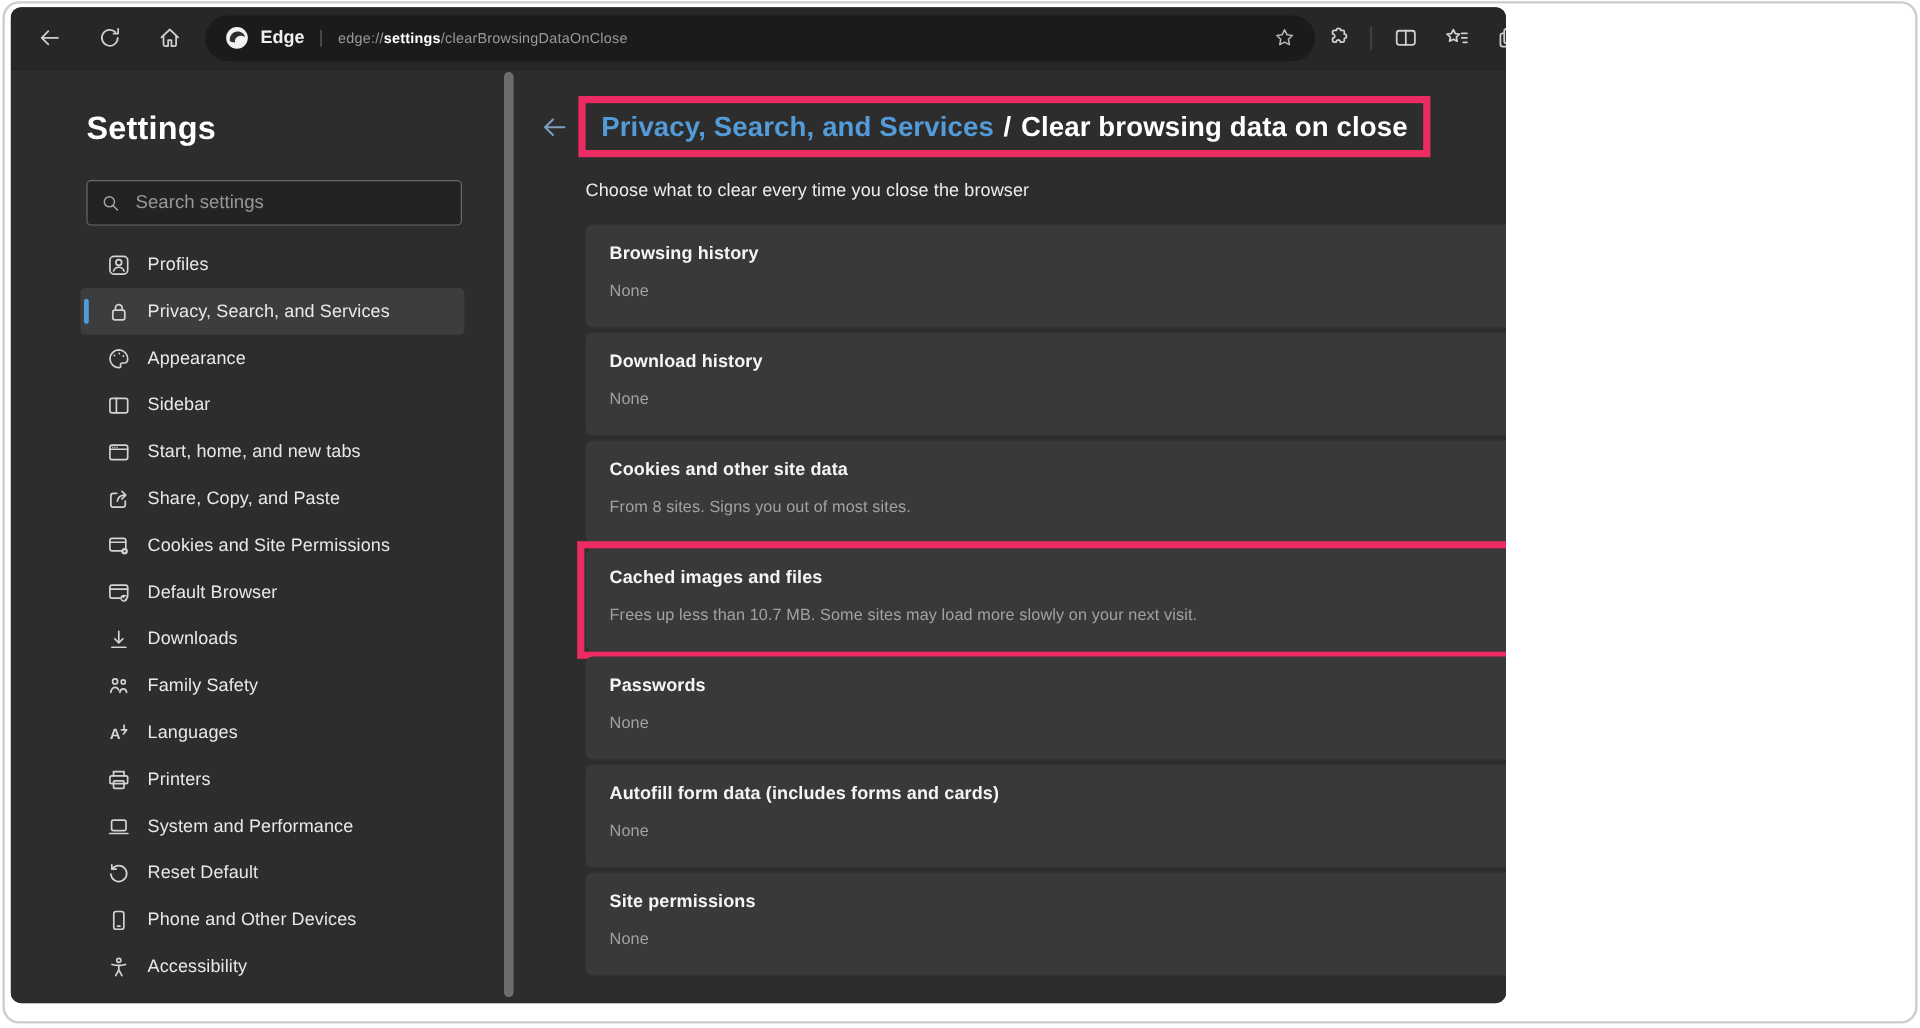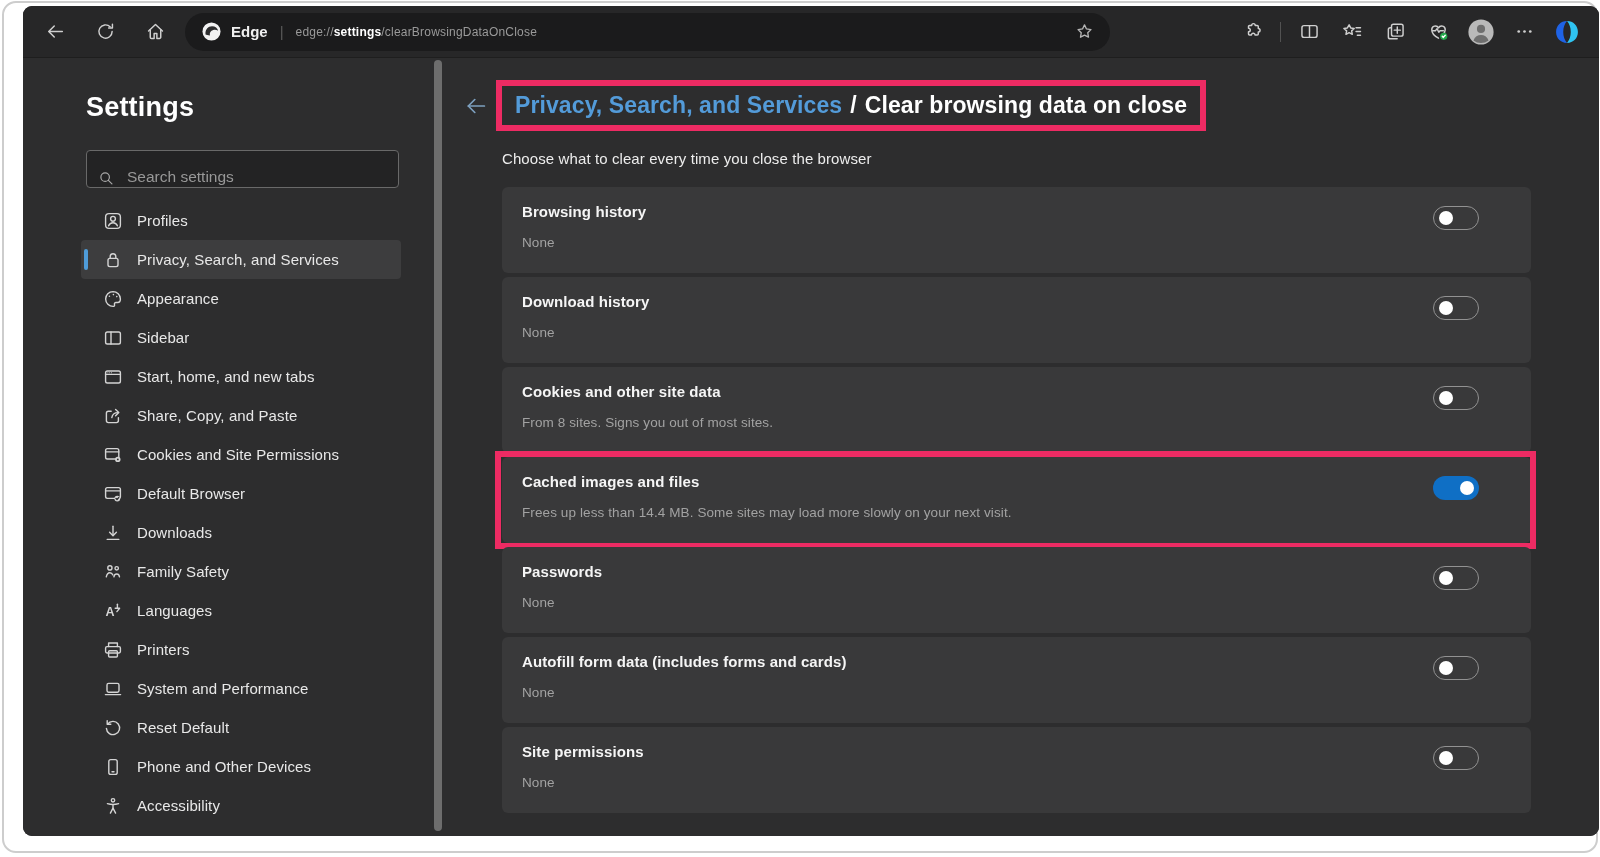--- a/index.html
+++ b/index.html
@@ -8,21 +8,21 @@
     width:1600px; height:857px; position:relative; overflow:hidden;
     background:#ffffff;
     font-family:"Liberation Sans", sans-serif;
     -webkit-font-smoothing:antialiased;
   }
   .outer-frame{
     position:absolute; inset:1px 2px 4px 2px;
     border:2px solid #cdcdcd; border-radius:14px; background:#fff;
   }
   .screen{
-    position:absolute; top:3px; left:19px; width:1576px; height:830px;
+    position:absolute; top:3px; left:5px; width:1246px; height:830px;
     background:#2d2d2e; border-radius:9px; overflow:hidden;
   }
 
   
   .chrome{
     position:absolute; top:0; left:0; right:0; height:52px;
     background:#272728; border-bottom:1px solid #1e1e1e;
     display:flex; align-items:center; padding:0 14px;
   }
   .chrome-btn{
@@ -54,21 +54,21 @@
 
   
   .sidebar{ position:absolute; top:0; left:0; width:412px; bottom:0; }
   .sidebar-title{
     position:absolute; top:34px; left:63px; margin:0;
     font-size:27px; font-weight:700; color:#ffffff; letter-spacing:.2px;
   }
   .searchbox{
     position:absolute; top:92px; left:63px; width:313px; height:38px;
     background:#232324; border:1px solid #696969; border-radius:4px;
-    display:flex; align-items:flex-end; padding:0 11px;
+    display:flex; align-items:center; padding:0 11px;
   }
   .searchbox svg{ width:17px; height:17px; color:#a8a8a8; flex:0 0 auto; }
   .searchbox input{
     flex:1; margin-left:10px; background:transparent; border:none; outline:none;
     font-family:"Liberation Sans", sans-serif; font-size:15.5px; color:#e6e6e6;
   }
   .searchbox input::placeholder{ color:#989898; }
   .side-items{ position:absolute; top:143px; left:0; right:0; }
   .side-item{
     position:relative; margin-left:58px; width:320px; height:39px;
@@ -438,21 +438,21 @@
             </div>
             <div class="row">
               <div class="row-title">Cookies and other site data</div>
               <div class="row-desc">From 8 sites. Signs you out of most sites.</div>
               <div class="toggle off">
                 <div class="knob"></div>
               </div>
             </div>
             <div class="row highlighted">
               <div class="row-title">Cached images and files</div>
-              <div class="row-desc">Frees up less than 14.4 MB. Some sites may load more slowly on your next visit.</div>
+              <div class="row-desc">Frees up less than 10.7 MB. Some sites may load more slowly on your next visit.</div>
               <div class="toggle on">
                 <div class="knob"></div>
               </div>
             </div>
             <div class="row">
               <div class="row-title">Passwords</div>
               <div class="row-desc">None</div>
               <div class="toggle off">
                 <div class="knob"></div>
               </div>

